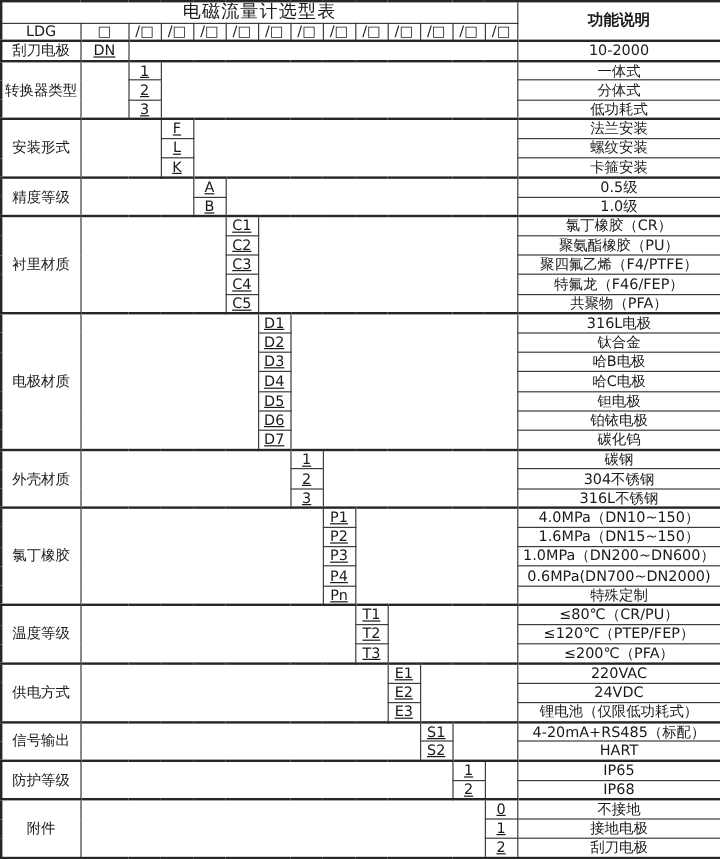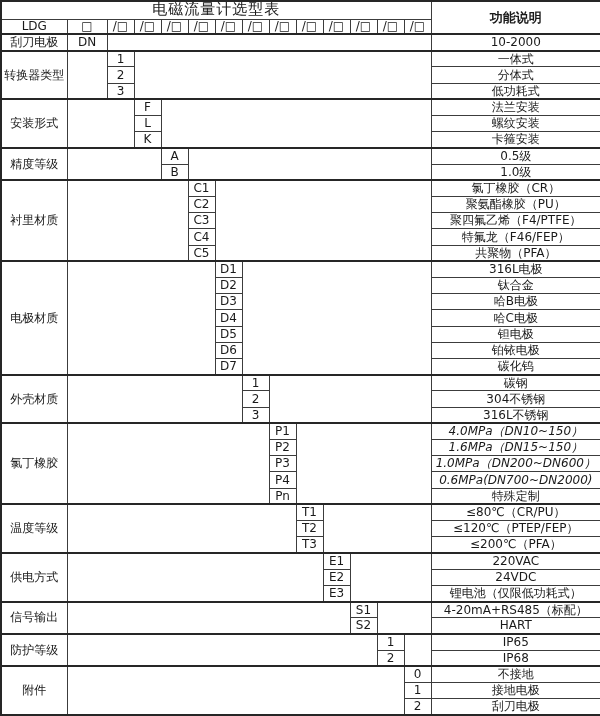--- a/index.html
+++ b/index.html
@@ -21,22 +21,22 @@
     line-height:1.05;
   }
   tr{height:16px;}
   tr.title-row{height:18px;}
   tr.box-row{height:15px;margin-top:40px;}
   td.title{font-size:15px;letter-spacing:1px;}
   td.fh{font-size:13px;border-left:2px solid #262626;font-weight:bold;}
   td.desc{border-left:2px solid #262626;}
   tr.gs > td{border-top:2px solid #262626;}
   td.tl{text-align:left;padding-left:3px;}
-  td.left{text-align:left;padding-left:3px;font-style:italic;}
-  td.code{font-size:12px;}
+  td.left{text-align:left;padding-left:3px;}
+  td.code{font-size:12px;text-decoration:underline;}
   td.box{font-size:12px;}
 </style>
 </head>
 <body>
 
 <table class="spec">
   <colgroup>
     <col style="width:66px">
     <col style="width:40px">
     <col style="width:27px">

